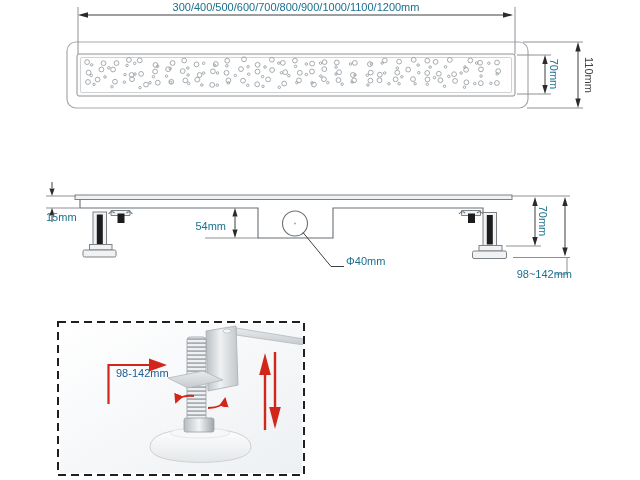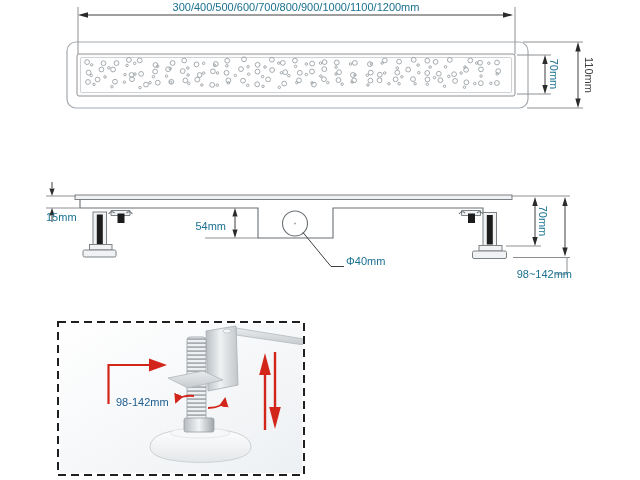--- a/index.html
+++ b/index.html
@@ -376,15 +376,15 @@
 <div class="lbl" style="left:46px;top:167px;margin-top:44px;">15mm</div>
 
 <div class="lbl right" style="left:184px;top:220px;width:42px;">54mm</div>
 
 <div class="lbl" style="left:346px;top:255px;">Φ40mm</div>
 
 <div class="lbl rot" style="left:522px;top:215px;width:42px;">70mm</div>
 
 <div class="lbl right" style="left:494px;top:268px;width:58px;margin-left:20px;">98~142mm</div>
 
-<div class="lbl blue" style="left:116px;top:396px;">98-142mm</div>
+<div class="lbl blue" style="left:116px;top:367px;">98-142mm</div>
 
 </div>
 
 </body></html>

